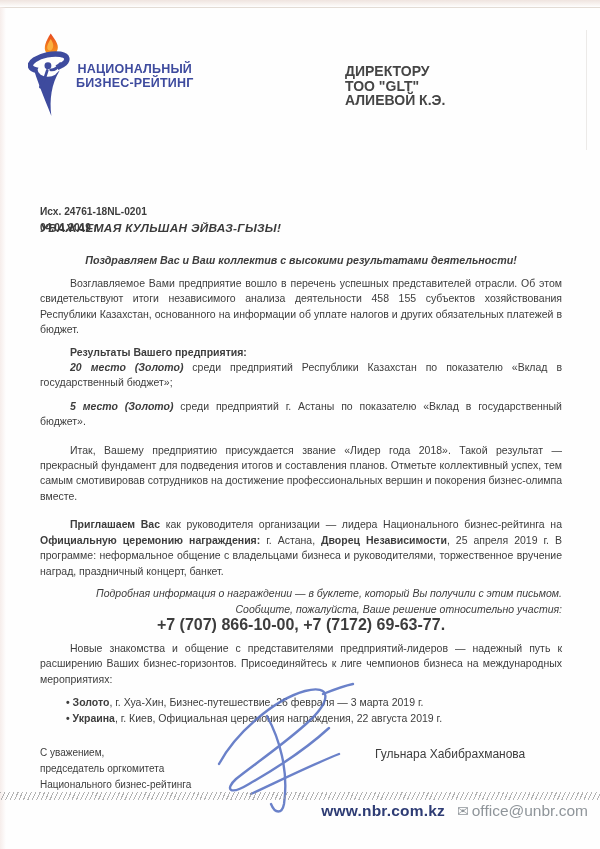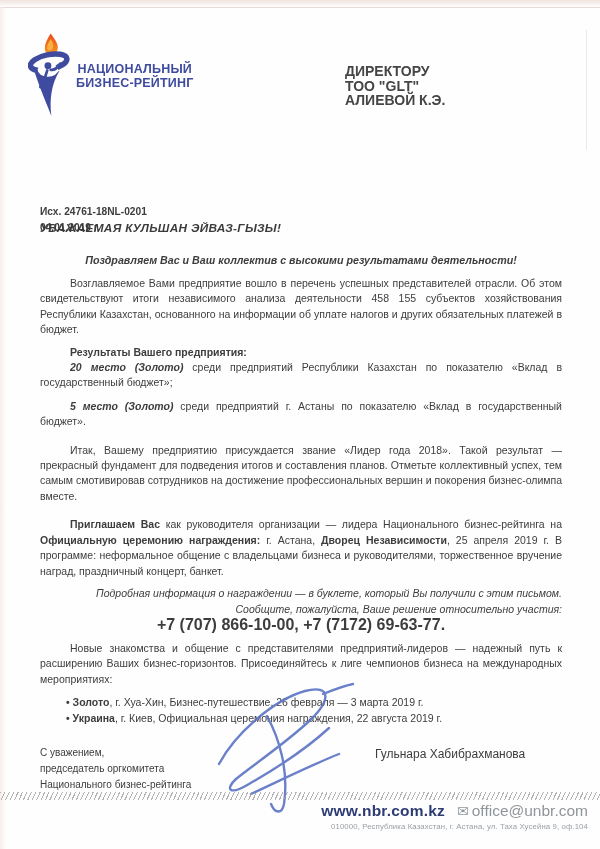--- a/index.html
+++ b/index.html
@@ -153,14 +153,13 @@
   </g>
 </svg>
 
 <div class="signer">Гульнара Хабибрахманова</div>
 
 <div class="divider"></div>
 <div class="footer">
   <div class="footer-row">
     <span class="site">www.nbr.com.kz</span><span class="mail-icon">✉</span><span class="mail">office@unbr.com</span>
   </div>
-  <div class="addr">010000, Республика Казахстан, г. Астана, ул. Таха Хусейна 9, оф.104</div>
 </div>
 
 </body></html>

